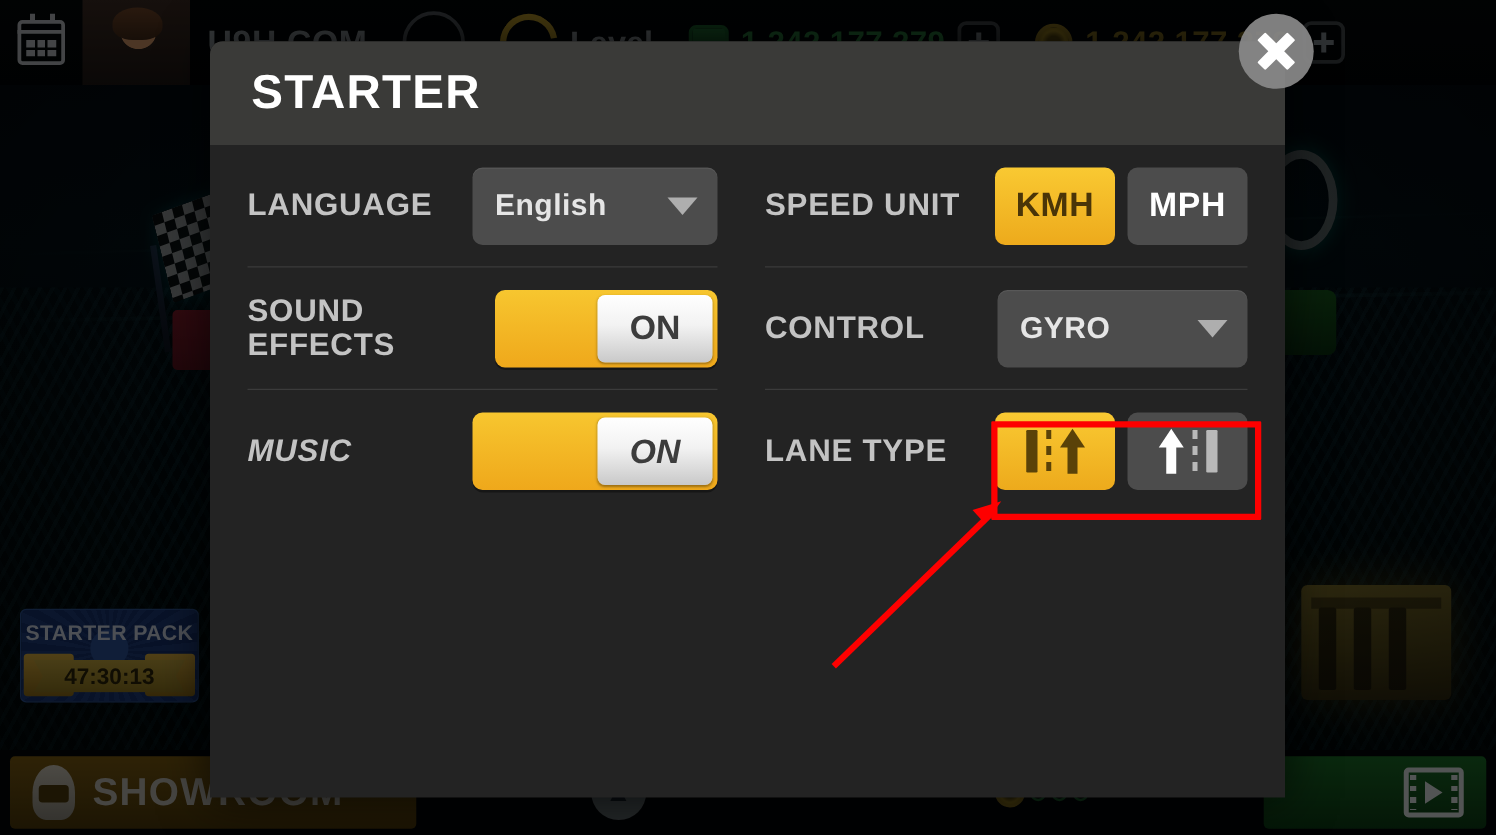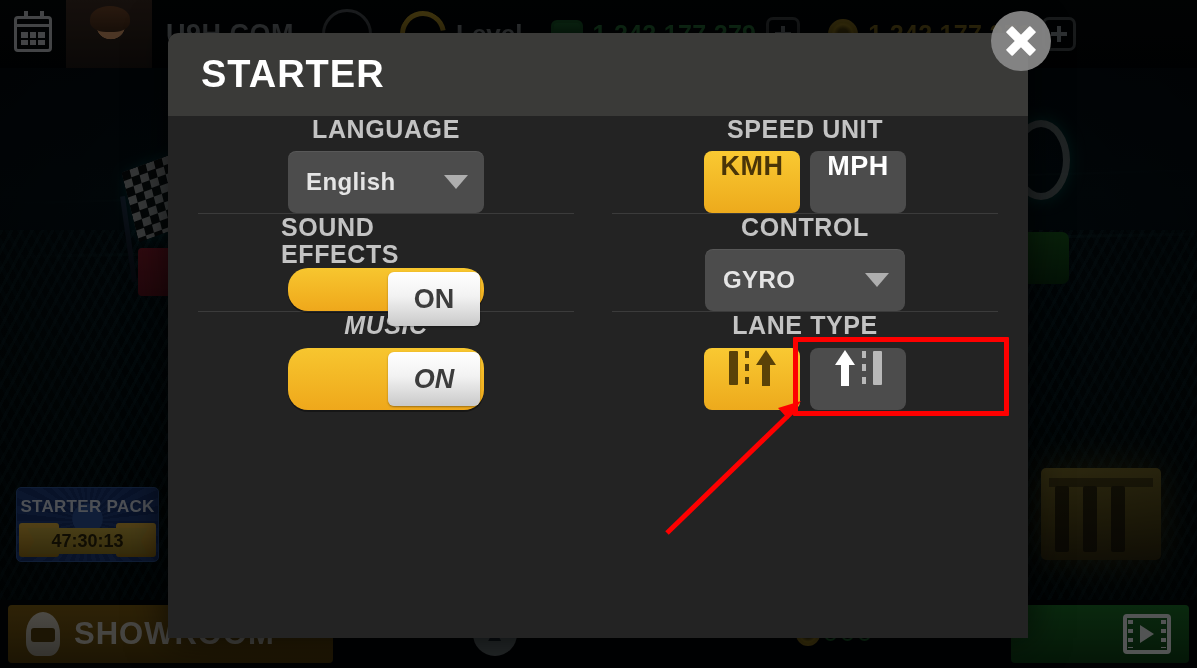--- a/index.html
+++ b/index.html
@@ -260,21 +260,20 @@
     width: 50%; padding: 0 30px;
     display: flex; flex-direction: column;
   }
   .col-left { padding-left: 30px; padding-right: 24px; }
   .col-right { padding-left: 14px; padding-right: 30px; }
 
   .row {
     display: flex; align-items: center; justify-content: space-between;
     border-bottom: 1px solid #3b3b3b;
     height: 98px;
-    flex-direction: column;
   }
   .row:last-child { border-bottom: none; }
   .row.no-line { border-bottom: none; font-style: italic; }
   .row-label {
     color: #c3c3c3; font-size: 25px; font-weight: 700; letter-spacing: .6px;
     line-height: 1.08; max-width: 210px;
   }
 
   
   .dropdown {
@@ -286,39 +285,39 @@
   }
   .dropdown.wide { width: 200px; }
   .dd-value { color: #e5e5e5; font-size: 24px; font-weight: 700; letter-spacing: .4px; }
   .caret {
     width: 0; height: 0; border-left: 12px solid transparent;
     border-right: 12px solid transparent; border-top: 14px solid #aeaeae;
   }
 
   
   .toggle {
-    width: 196px; height: 62px; border-radius: 20px;
+    width: 196px; height: 62px; border-radius: 8px;
     background: linear-gradient(180deg, #f7c62f 0%, #efa81b 100%);
     position: relative; display: flex; align-items: center;
     box-shadow: 0 2px 0 rgba(0,0,0,.35);
   }
   .toggle-knob {
     position: absolute; right: 4px; top: 4px; width: 92px; height: 54px;
     border-radius: 6px;
     background: linear-gradient(180deg, #ffffff 0%, #f2f2f2 45%, #c9c9c9 100%);
     display: flex; align-items: center; justify-content: center;
     box-shadow: 0 1px 2px rgba(0,0,0,.35);
   }
   .toggle-text { color: #3c3c3c; font-size: 27px; font-weight: 700; }
 
   
   .seg-group { display: flex; gap: 10px; }
   .seg {
     width: 96px; height: 62px; border-radius: 8px;
-    display: flex; align-items: flex-start; justify-content: center;
+    display: flex; align-items: center; justify-content: center;
     background: #4c4c4c;
   }
   .seg.active { background: linear-gradient(180deg, #f9c932 0%, #edaa1c 100%); }
   .seg-label { color: #ffffff; font-size: 27px; font-weight: 700; letter-spacing: .5px; }
   .seg.active .seg-label { color: #4a3508; }
 
   
   .lane-ico { display: flex; align-items: center; gap: 7px; height: 40px; }
   .lane-bar { width: 9px; height: 34px; border-radius: 1px; }
   .lane-dash {

